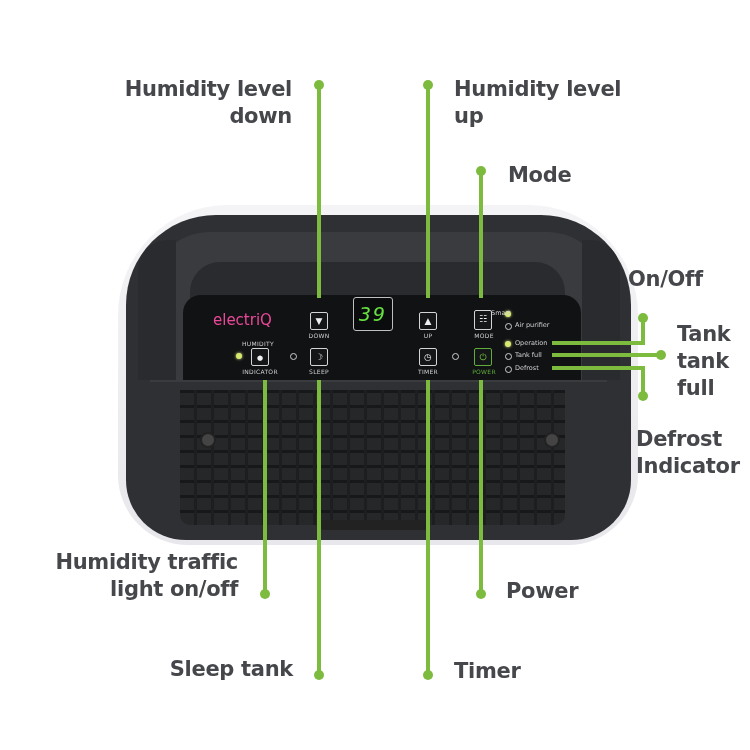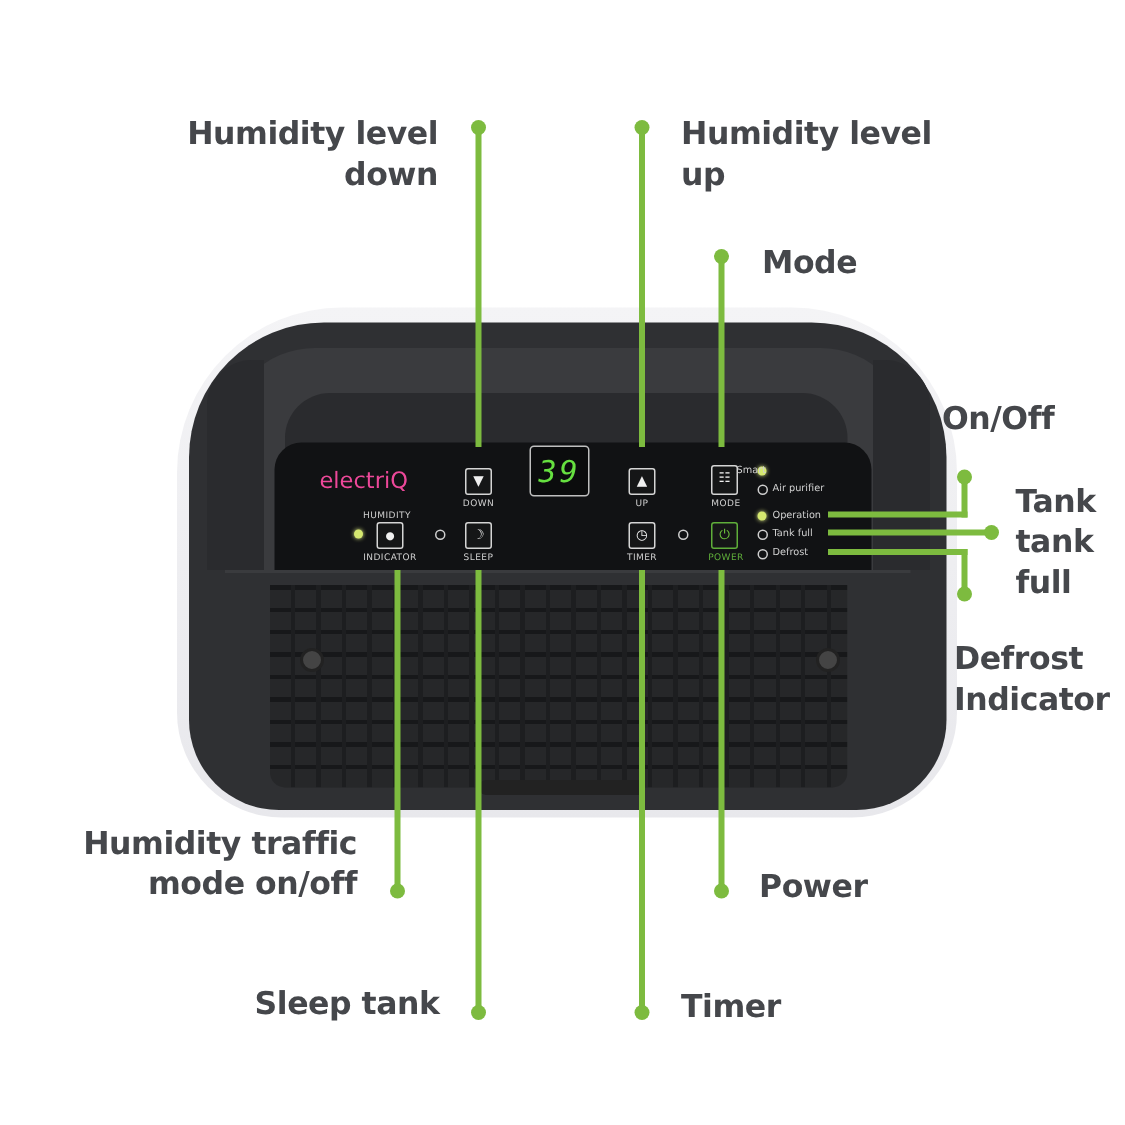--- a/index.html
+++ b/index.html
@@ -131,17 +131,17 @@
   <div>Tank</div>
   <div>tank</div>
   <div>full</div>
 </div>
 <div class="label" style="left:636px;top:426px;">
   <div>Defrost</div>
   <div>Indicator</div>
 </div>
 <div class="label r" style="left:40px;top:549px;width:198px;">
   <div>Humidity traffic</div>
-  <div>mode on/off</div>
+  <div>light on/off</div>
 </div>
 <div class="label r" style="left:100px;top:656px;width:193px;">Sleep tank</div>
 <div class="label" style="left:506px;top:578px;">Power</div>
 <div class="label" style="left:454px;top:658px;">Timer</div>
 
 </body></html>

